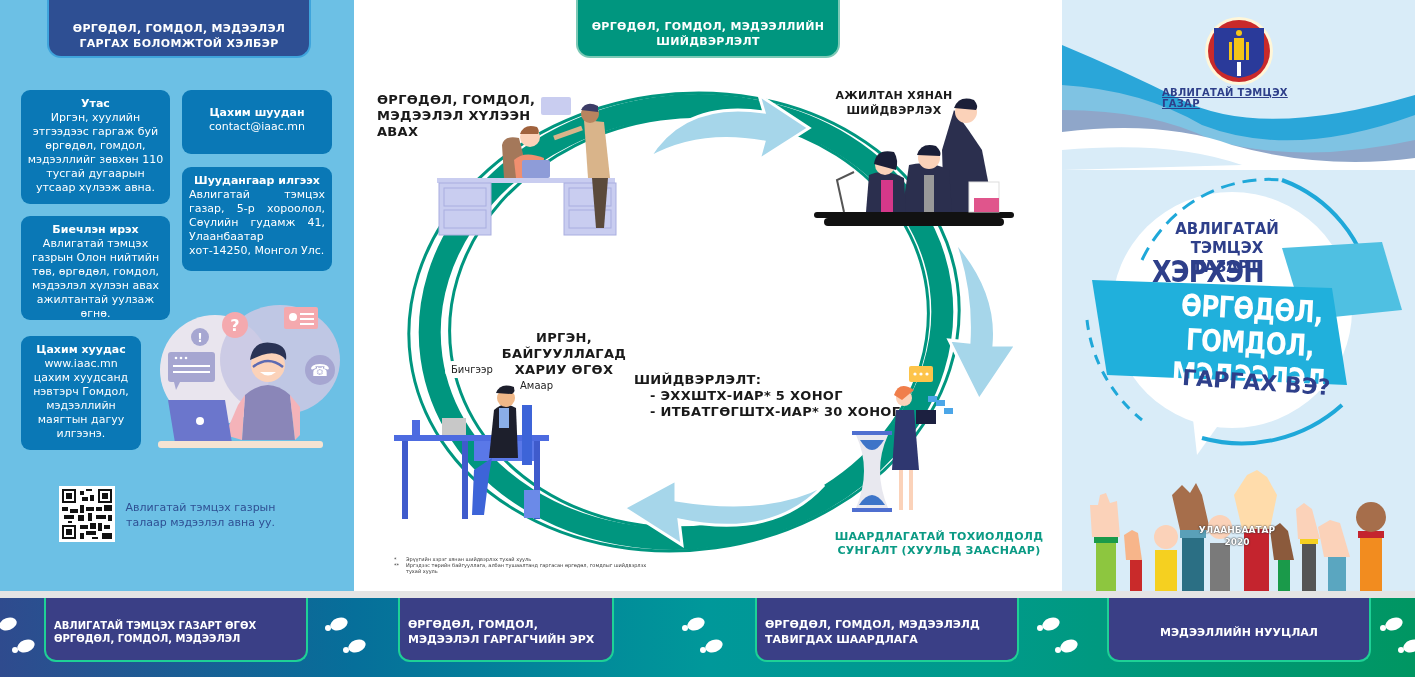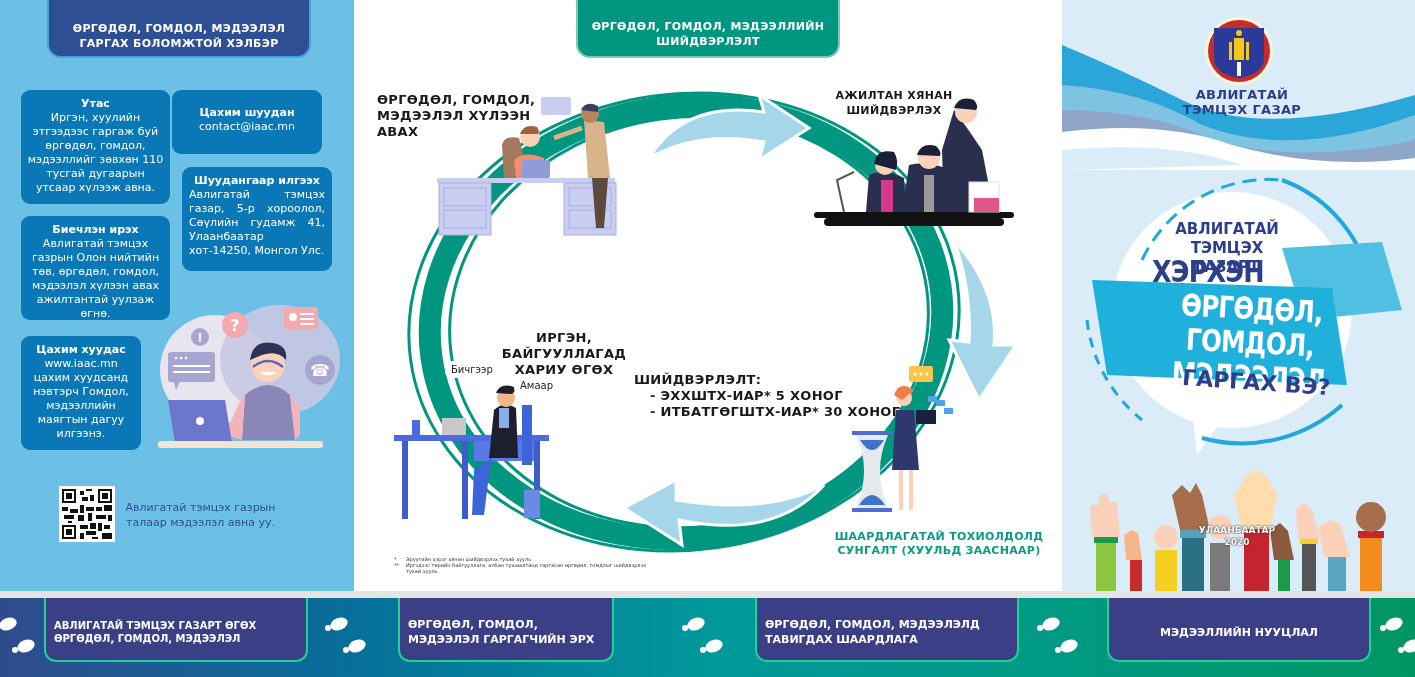--- a/index.html
+++ b/index.html
@@ -22,21 +22,21 @@
   }
   .info-card {
     position: absolute; background: #0a78b6; border-radius: 9px;
     color: #fff; font-size: 11px; line-height: 14px; text-align: center;
     padding: 7px 4px;
   }
   .info-card .card-title { font-weight: bold; display: block; }
   .info-card.justify .card-body { text-align: justify; text-align-last: left; display: block; padding: 0 3px; }
 
   #card-phone { left: 21px; top: 90px; width: 149px; height: 114px; }
-  #card-email { left: 172px; top: 90px; width: 150px; height: 64px; padding-top: 16px; }
+  #card-email { left: 182px; top: 90px; width: 150px; height: 64px; padding-top: 16px; }
   #card-post { left: 182px; top: 167px; width: 150px; height: 104px; }
   #card-inperson { left: 21px; top: 216px; width: 149px; height: 104px; }
   #card-web { left: 21px; top: 336px; width: 120px; height: 114px; }
 
   .support-illus { position: absolute; left: 150px; top: 295px; width: 190px; height: 160px; }
 
   .qr { position: absolute; left: 59px; top: 486px; width: 56px; height: 56px; background: #fff; padding: 3px; }
   .qr-text {
     position: absolute; left: 118px; top: 500px; width: 165px;
     font-size: 11px; line-height: 15px; color: #2e4f93; text-align: center;
@@ -72,22 +72,22 @@
   .footnotes {
     position: absolute; left: 40px; top: 556px; width: 260px;
     font-size: 5px; line-height: 6px; color: #333;
   }
   .footnotes div { display: flex; }
   .footnotes .mark { width: 12px; flex-shrink: 0; }
 
   
   .emblem { position: absolute; left: 142px; top: 16px; width: 70px; height: 70px; }
   .org-name {
-    position: absolute; left: 100px; top: 87px; width: 160px; text-align: center;
-    font-size: 13px; font-weight: bold; color: #2e3f8a; letter-spacing: 0.3px;
+    position: absolute; left: 100px; top: 87px; width: 160px; 
+    font-size: 10px; font-weight: bold; color: #2e3f8a; letter-spacing: 0.3px; text-decoration: underline;
   }
   .waves { position: absolute; left: 0; top: 40px; width: 353px; height: 130px; }
   .bubble-svg { position: absolute; left: 20px; top: 170px; width: 330px; height: 290px; }
   .headline-small {
     position: absolute; font-weight: bold; color: #2e3f8a; text-align: center;
     font-size: 15px; line-height: 19px;
   }
   #headline-1 { left: 100px; top: 220px; width: 130px; }
   #headline-big {
     position: absolute; left: 90px; top: 254px; font-weight: bold; font-size: 30px;

